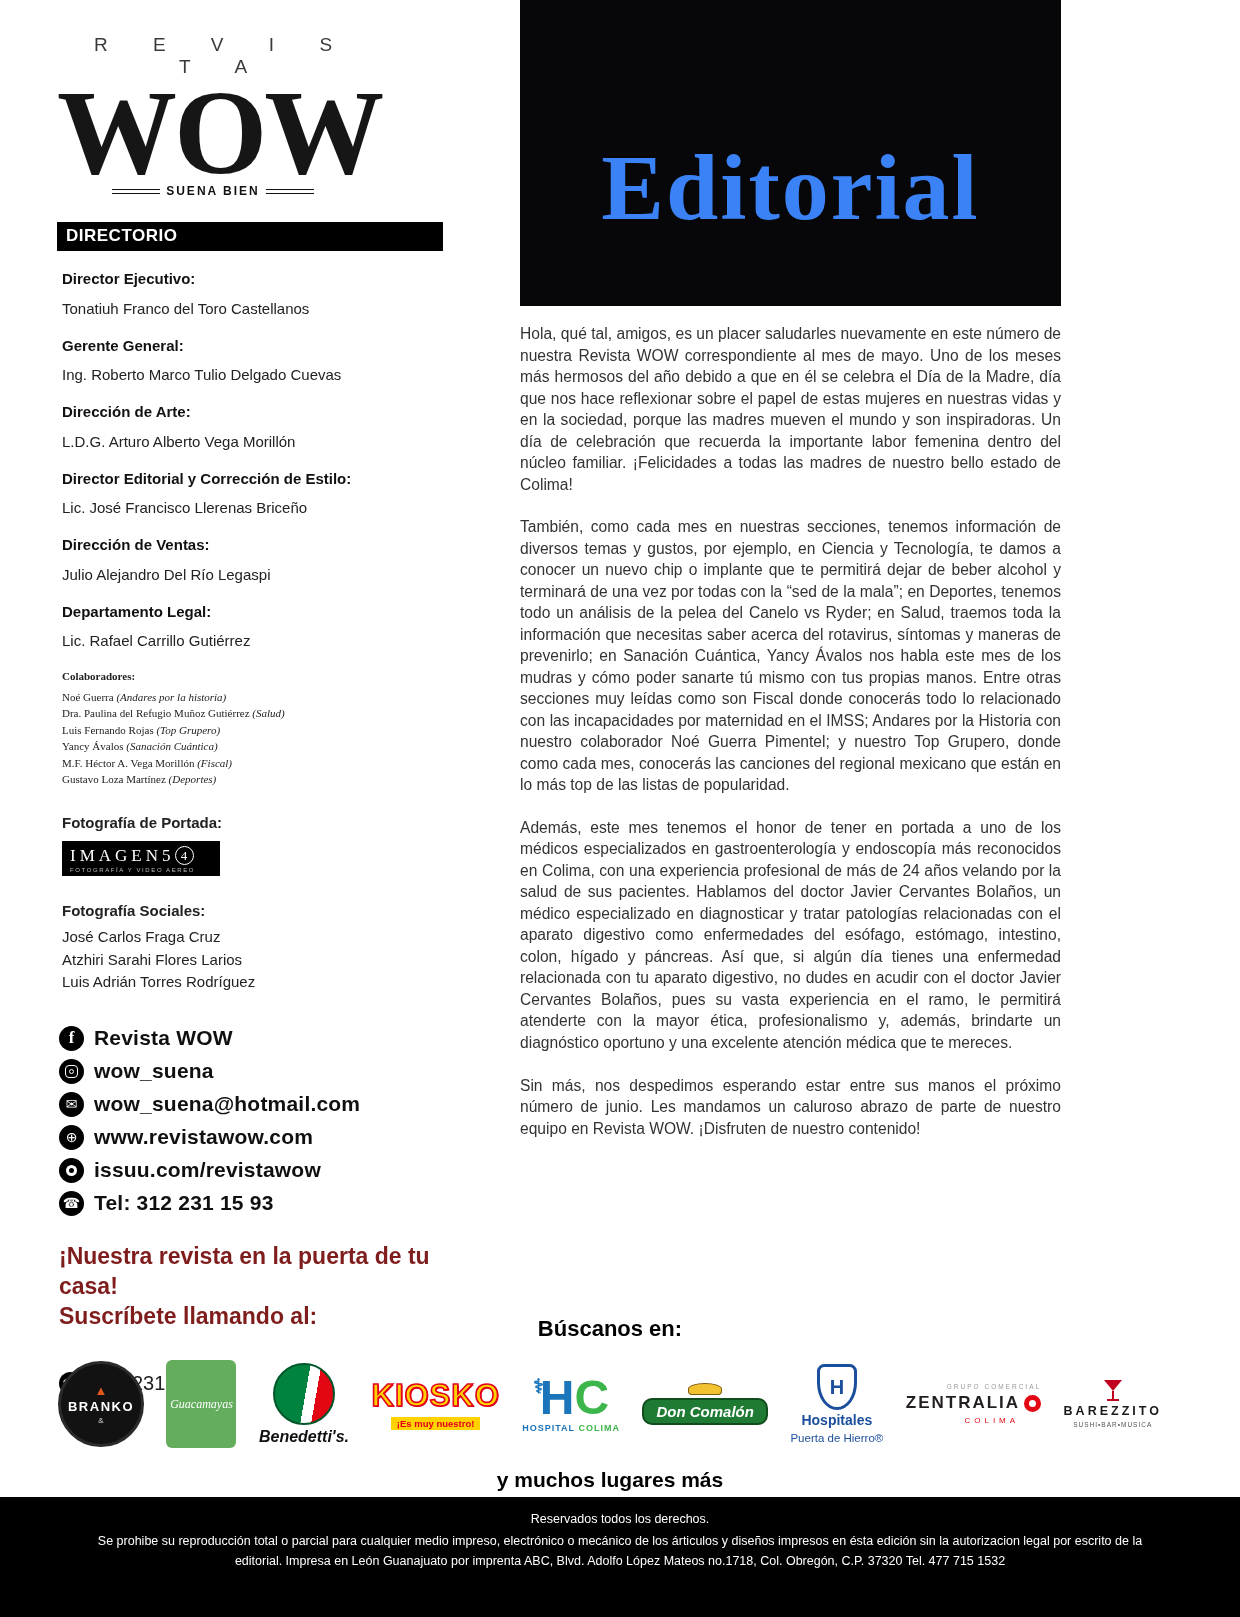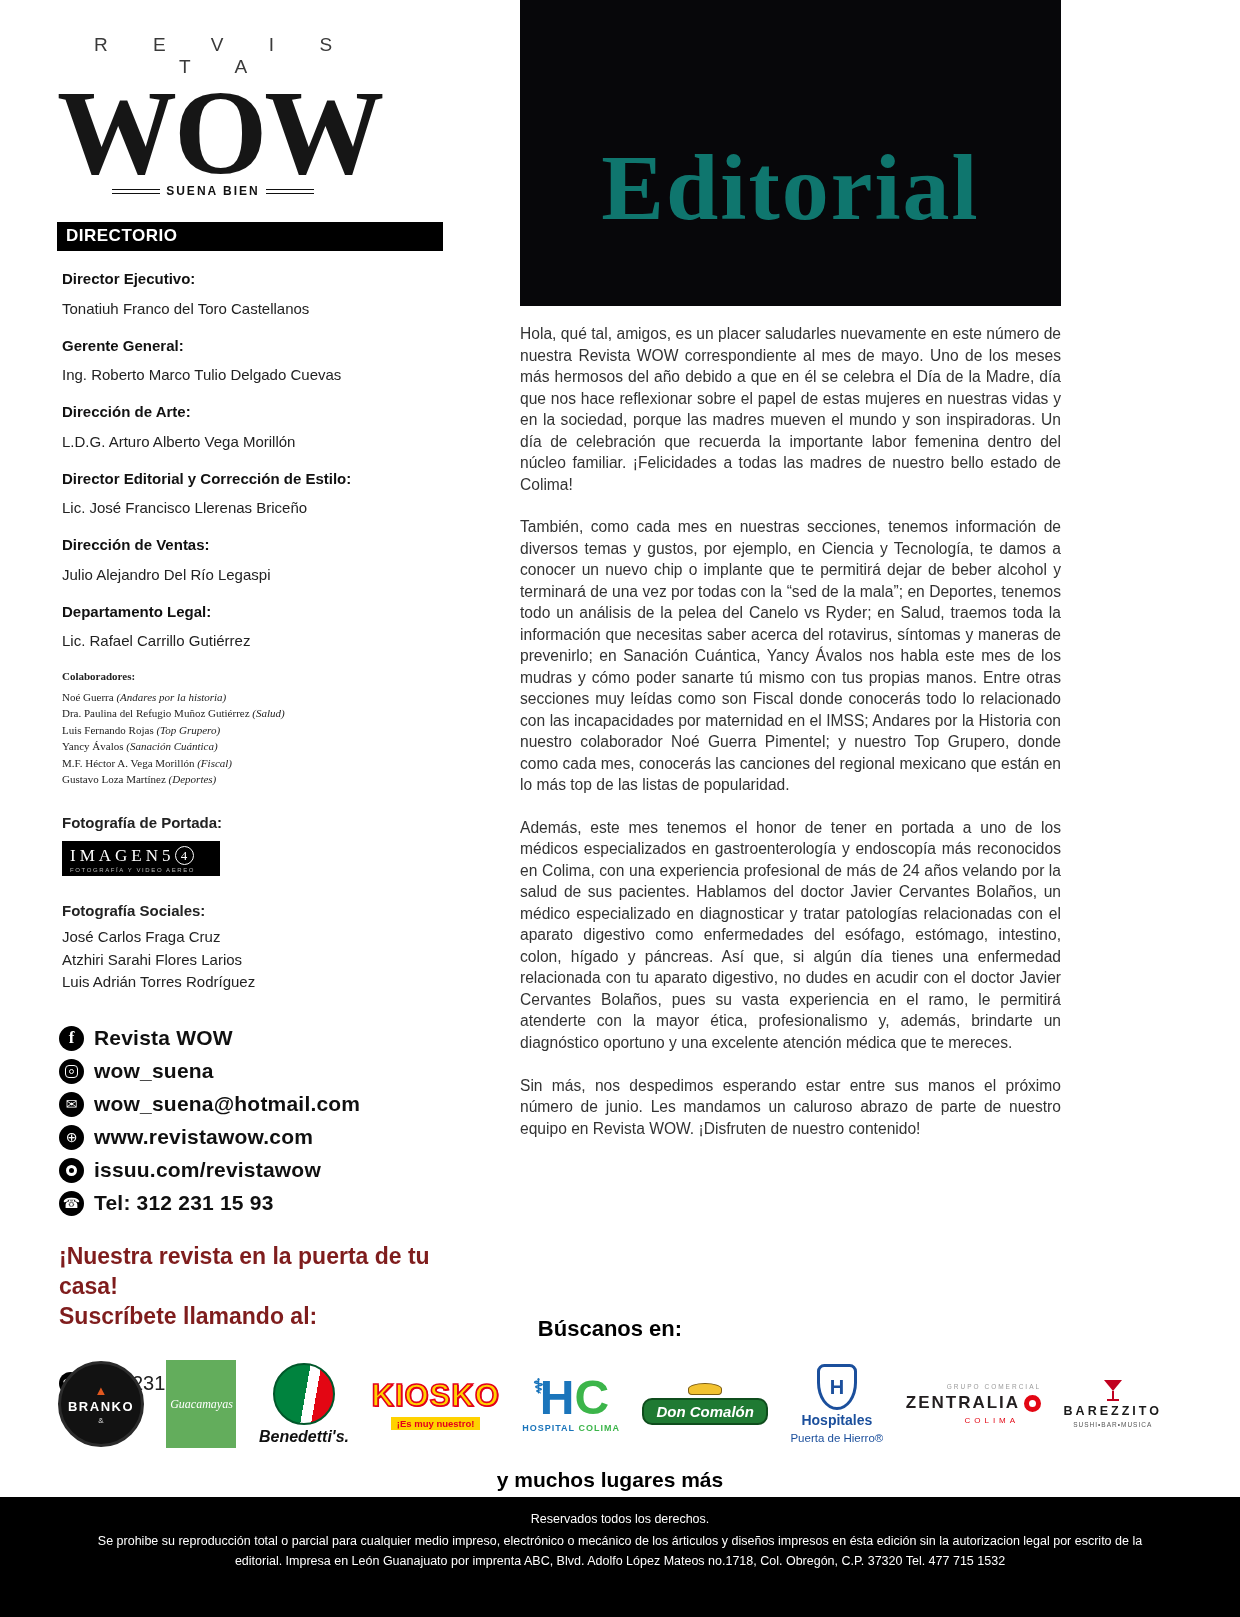--- a/index.html
+++ b/index.html
@@ -54,41 +54,41 @@
 
   .subscribe { margin-top:26px; font-weight:700; font-size:23px; line-height:1.3; color:#7f1d1d; padding-left:2px; }
   .sub-phone { margin-top:40px; display:flex; align-items:center; gap:11px; padding-left:2px; }
   .sub-phone .c-icon { width:23px; height:23px; font-size:13px; }
   .sub-phone-num { font-size:20px; color:#222; }
 
   
   .editorial-box { position:absolute; left:520px; top:0; width:541px; height:306px; background:#07070a;
                    display:flex; align-items:flex-end; justify-content:center; padding-bottom:72px; }
   .editorial-title { font-family:"Liberation Serif", serif; font-size:94px; font-weight:700;
-                     color:#0f766e; letter-spacing:2px; line-height:1; }
+                     color:#3b82f6; letter-spacing:2px; line-height:1; }
 
   .body-col { position:absolute; left:520px; top:323px; width:541px; font-size:15.6px;
               line-height:1.38; text-align:justify; color:#333; }
   .body-col p { margin-bottom:21px; }
 
   
   .sponsors { position:absolute; left:0; top:1316px; width:1220px; }
   .sp-heading { text-align:center; font-weight:700; font-size:22px; color:#000; }
   .logo-row { display:flex; justify-content:space-between; align-items:center;
               padding:0 58px; margin-top:10px; height:104px; }
   .logo { display:flex; flex-direction:column; align-items:center; gap:3px; }
 
   .branko-circle { width:86px; height:86px; border-radius:50%; background:#121212; color:#fff;
                    display:flex; flex-direction:column; align-items:center; justify-content:center; gap:2px;
                    border:3px solid #2b2b2b; }
   .flame { color:#e2581f; font-size:13px; line-height:1; }
   .branko-label { font-weight:800; font-size:13px; letter-spacing:1.5px; }
   .branko-amp { font-size:8px; color:#ddd; }
 
-  .guaca-box { width:70px; height:88px; background:#63ad5c; border-radius:0;
+  .guaca-box { width:70px; height:88px; background:#63ad5c; border-radius:6px;
                display:flex; align-items:center; justify-content:center; padding:4px; }
   .guaca-label { font-family:"Liberation Serif", serif; font-style:italic; color:#fff;
                  font-size:12px; text-align:center; }
 
   .bene-circle { width:62px; height:62px; border-radius:50%;
                  background:linear-gradient(100deg,#00833e 52%, #ffffff 52% 68%, #e30613 68%);
                  border:2px solid #00572a; }
   .bene-label { font-weight:700; font-style:italic; font-size:16px; color:#111; }
 
   .kiosko-text { font-size:31px; font-weight:900; color:#ffd200; letter-spacing:1px;

